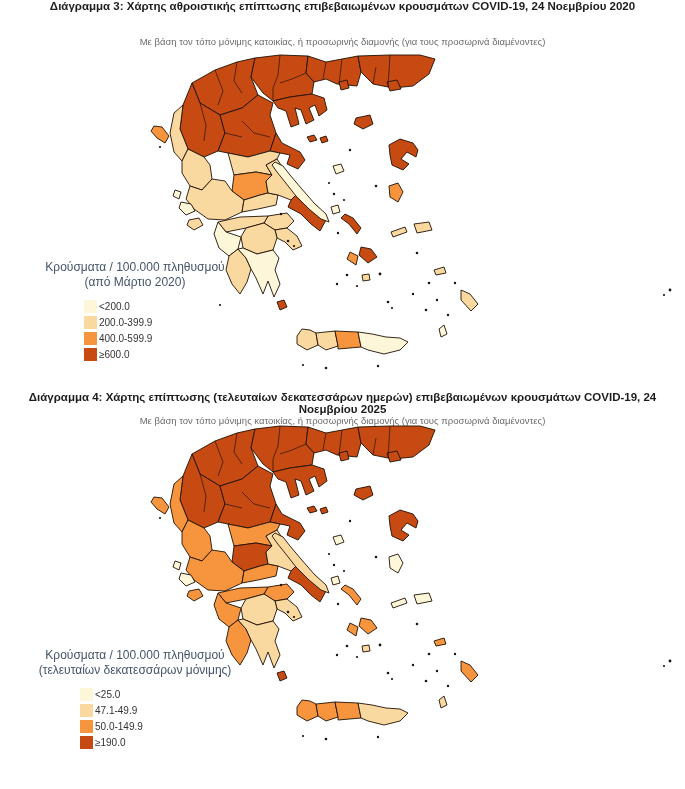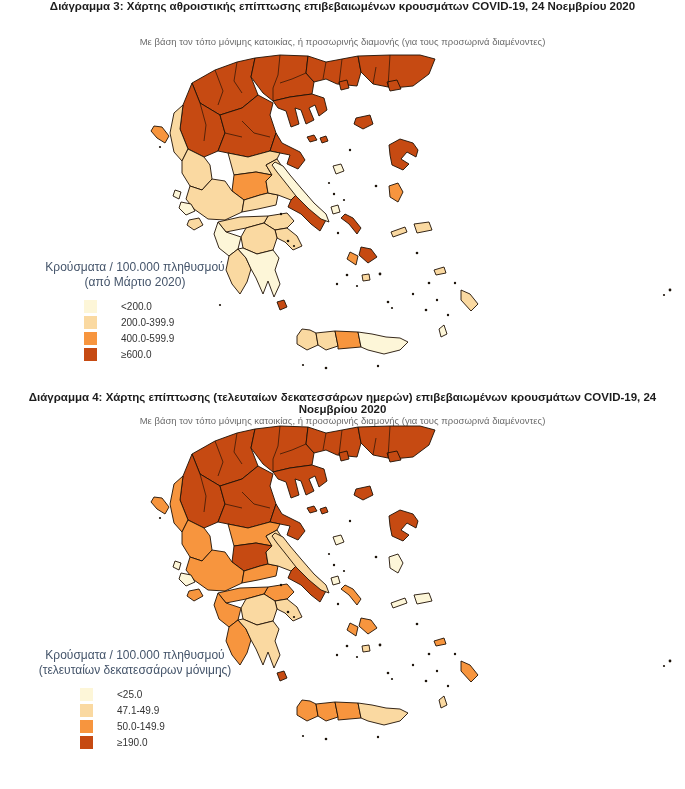--- a/index.html
+++ b/index.html
@@ -9,21 +9,21 @@
              font-size:11.5px;font-weight:bold;color:#1c1c1c;letter-spacing:0;}
   .fig-subtitle{position:absolute;left:0;width:685px;text-align:center;
                 font-size:9.5px;color:#6b6b6b;margin-top:8px;}
   .map-host{position:absolute;left:130px;width:548px;height:335px;}
   .map-host svg{display:block;width:100%;height:100%;}
   .legend{position:absolute;width:210px;}
   .legend-title{font-size:12px;color:#44546a;text-align:center;line-height:1.25;}
   .legend-rows{margin-top:8px;margin-left:54px;}
   .legend-row{display:flex;align-items:center;height:16px;}
   .legend-swatch{width:13px;height:13px;flex:0 0 13px;}
-  .legend-label{font-size:10px;color:#333333;margin-left:24px;white-space:nowrap;}
+  .legend-label{font-size:10px;color:#333333;margin-left:2px;white-space:nowrap;}
   path.region{stroke:#1f1105;stroke-width:0.9;stroke-linejoin:round;fill:#ffffff;}
   path.border-detail{stroke:#1f1105;stroke-width:0.8;fill:none;opacity:0.85;}
   circle.islet{fill:#1c130a;stroke:none;}
 </style>
 </head>
 <body>
 
 <div class="fig-title" style="top:0;">Διάγραμμα 3: Χάρτης αθροιστικής επίπτωσης επιβεβαιωμένων κρουσμάτων COVID-19, 24 Νοεμβρίου 2020</div>
 <div class="fig-subtitle" style="top:28px;">Με βάση τον τόπο μόνιμης κατοικίας, ή προσωρινής διαμονής (για τους προσωρινά διαμένοντες)</div>
 
@@ -149,21 +149,21 @@
       <span class="legend-swatch" style="background: rgb(247, 149, 62);"></span>
       <span class="legend-label">400.0-599.9</span>
     </div>
     <div class="legend-row">
       <span class="legend-swatch" style="background: rgb(198, 74, 18);"></span>
       <span class="legend-label">≥600.0</span>
     </div>
   </div>
 </div>
 
-<div class="fig-title" style="top:391px;">Διάγραμμα 4: Χάρτης επίπτωσης (τελευταίων δεκατεσσάρων ημερών) επιβεβαιωμένων κρουσμάτων COVID-19, 24 Νοεμβρίου 2020</div>
+<div class="fig-title" style="top:391px;">Διάγραμμα 4: Χάρτης επίπτωσης (τελευταίων δεκατεσσάρων ημερών) επιβεβαιωμένων κρουσμάτων COVID-19, 24 Νοεμβρίου 2025</div>
 <div class="fig-subtitle" style="top:407px;">Με βάση τον τόπο μόνιμης κατοικίας, ή προσωρινής διαμονής (για τους προσωρινά διαμένοντες)</div>
 
 <div class="map-host" style="top:424px;">
     <svg viewBox="0 0 548 335" xmlns="http://www.w3.org/2000/svg">
     <g>
       <path class="region" d="M62,30 L85,17 L107,9 L125,5 L121,24 L128,42 L112,55 L90,62 L70,50 Z" style="fill: rgb(198, 74, 18); stroke: rgb(31, 17, 5);"></path>
       <path class="region" d="M125,5 L150,2 L178,3 L176,20 L184,29 L182,41 L160,44 L143,48 L133,40 L121,24 Z" style="fill: rgb(198, 74, 18); stroke: rgb(31, 17, 5);"></path>
       <path class="region" d="M178,3 L196,9 L212,6 L228,3 L231,19 L227,33 L207,31 L196,26 L184,29 L176,20 Z" style="fill: rgb(198, 74, 18); stroke: rgb(31, 17, 5);"></path>
       <path class="region" d="M228,3 L260,2 L290,2 L305,6 L299,21 L283,33 L263,35 L243,31 L231,19 Z" style="fill: rgb(198, 74, 18); stroke: rgb(31, 17, 5);"></path>
       <path class="region" d="M62,30 L70,50 L90,62 L95,80 L88,98 L74,104 L58,96 L50,76 L53,52 Z" style="fill: rgb(198, 74, 18); stroke: rgb(31, 17, 5);"></path>

